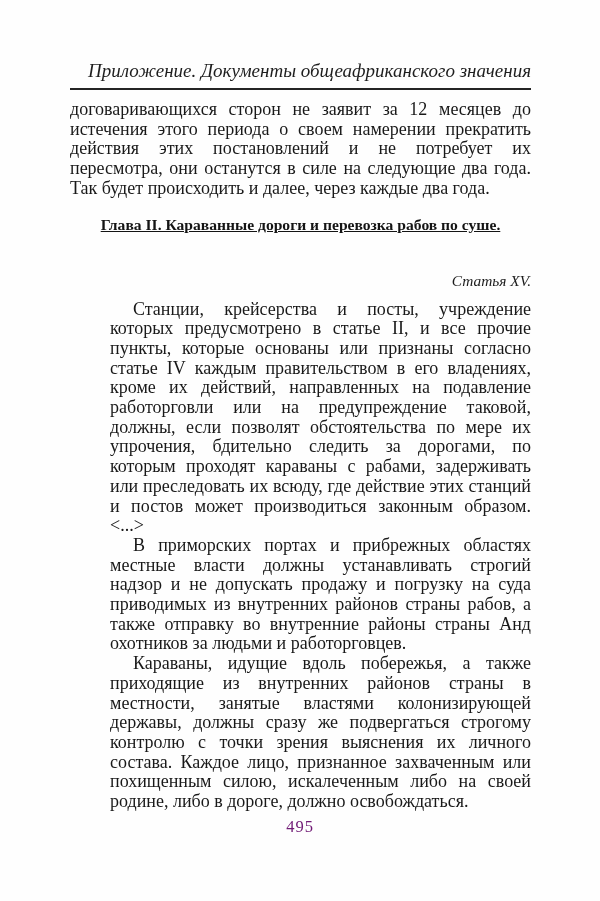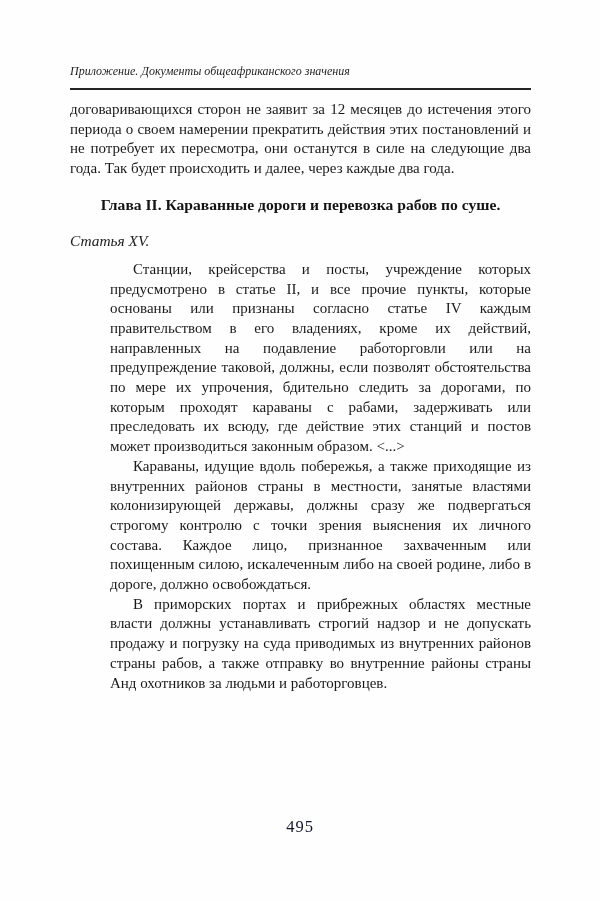--- a/index.html
+++ b/index.html
@@ -17,72 +17,74 @@
     overflow: hidden;
   }
   .content {
     position: absolute;
     left: 70px;
     top: 0;
     width: 461px;
   }
   .running-header {
     margin-top: 62px;
+    text-align: right;
     font-style: italic;
-    font-size: 12px;
+    font-size: 19px;
     line-height: 18px;
     color: #1e1e1e;
     white-space: nowrap;
   }
   .header-rule {
     margin-top: 8px;
     height: 2px;
     background: #242424;
   }
   p.body-par {
     margin: 0;
-    font-size: 15px;
+    font-size: 18px;
     line-height: 19.7px;
     text-align: justify;
     color: #191919;
   }
   p.continuation {
     margin-top: 10px;
     text-indent: 0;
   }
   p.indented {
     text-indent: 23px;
     margin-left: 40px;
   }
   .chapter-heading {
     margin: 16px 0 0 0;
     text-align: center;
     font-weight: bold;
     font-size: 15.6px;
     line-height: 20px;
     white-space: nowrap;
     color: #141414;
+    text-decoration: underline;
   }
   .article-heading {
-    margin: 16px 0 9px 0;
-    text-align: left;
+    margin: 36px 0 9px 0;
+    text-align: right;
     font-style: italic;
     font-size: 15.4px;
     line-height: 20px;
     color: #1c1c1c;
   }
   .page-number {
     position: absolute;
     left: 0;
     top: 817px;
     width: 600px;
     text-align: center;
     font-size: 16.5px;
     letter-spacing: 1px;
-    color: #0f172a;
+    color: #701a75;
   }
 </style>
 </head>
 <body>
 
 <div class="page">
   <div class="content">
 
     <div class="running-header">Приложение. Документы общеафриканского значения</div>
 
@@ -90,22 +92,22 @@
 
     <p class="body-par continuation">договаривающихся сторон не заявит за 12 месяцев до истечения этого периода о своем намерении прекратить действия этих постановлений и не потребует их пересмотра, они останутся в силе на следующие два года. Так будет происходить и далее, через каждые два года.</p>
 
     <div class="chapter-heading">Глава II. Караванные дороги и перевозка рабов по суше.</div>
 
     <div class="article-heading">Статья XV.</div>
 
     <p class="body-par indented">Станции, крейсерства и посты, учреждение которых предусмотрено в статье II, и все прочие пункты, которые основаны или признаны согласно статье IV каждым правительством в его владениях, кроме их действий, направленных на подавление работорговли или на предупреждение таковой, должны, если позволят обстоятельства по мере их упрочения, бдительно следить за дорогами, по которым проходят караваны с рабами, задерживать или преследовать их всюду, где действие этих станций и постов может производиться законным образом. &lt;...&gt;</p>
 
 
+    <p class="body-par indented">В приморских портах и прибрежных областях местные власти должны устанавливать строгий надзор и не допускать продажу и погрузку на суда приводимых из внутренних районов страны рабов, а также отправку во внутренние районы страны Анд охотников за людьми и работорговцев.</p>
+
     <p class="body-par indented">Караваны, идущие вдоль побережья, а также приходящие из внутренних районов страны в местности, занятые властями колонизирующей державы, должны сразу же подвергаться строгому контролю с точки зрения выяснения их личного состава. Каждое лицо, признанное захваченным или похищенным силою, искалеченным либо на своей родине, либо в дороге, должно освобождаться.</p>
-
-    <p class="body-par indented">В приморских портах и прибрежных областях местные власти должны устанавливать строгий надзор и не допускать продажу и погрузку на суда приводимых из внутренних районов страны рабов, а также отправку во внутренние районы страны Анд охотников за людьми и работорговцев.</p>
 
 
 
   </div>
 
   <div class="page-number">495</div>
 </div>
 
 </body></html>

